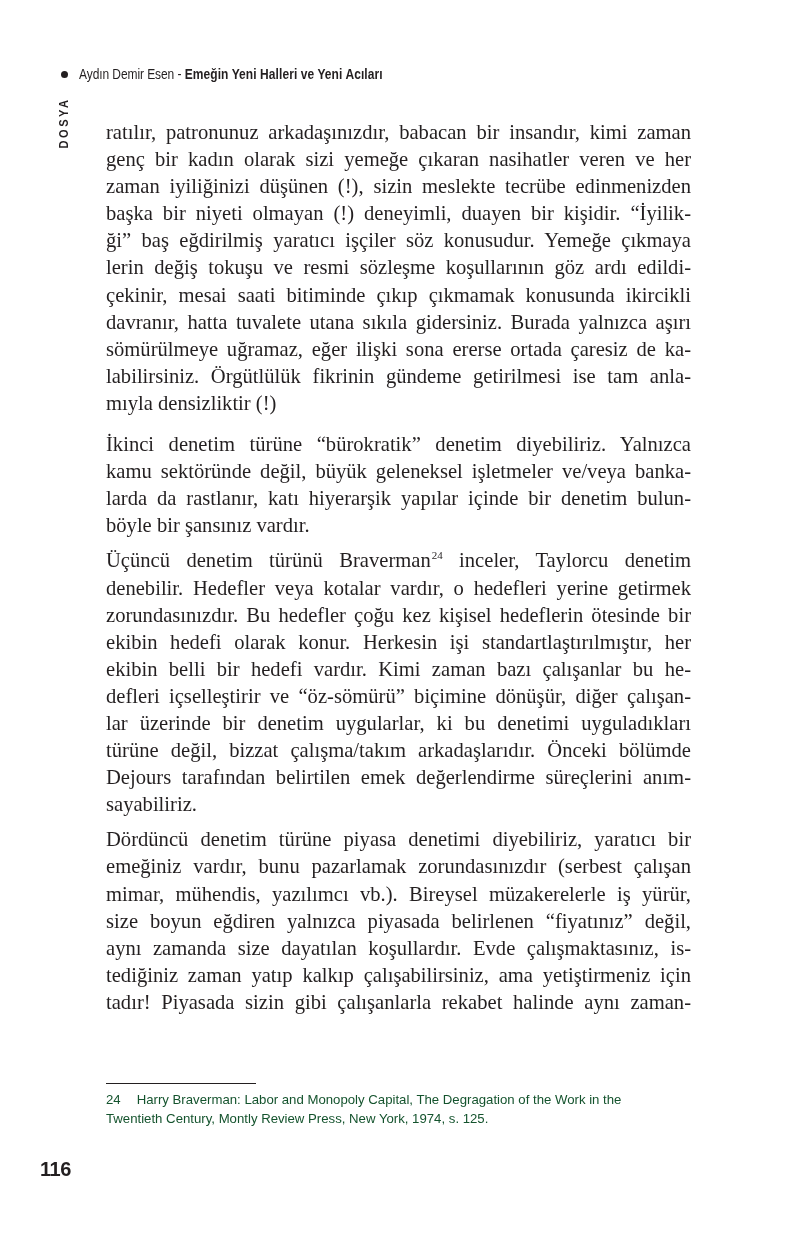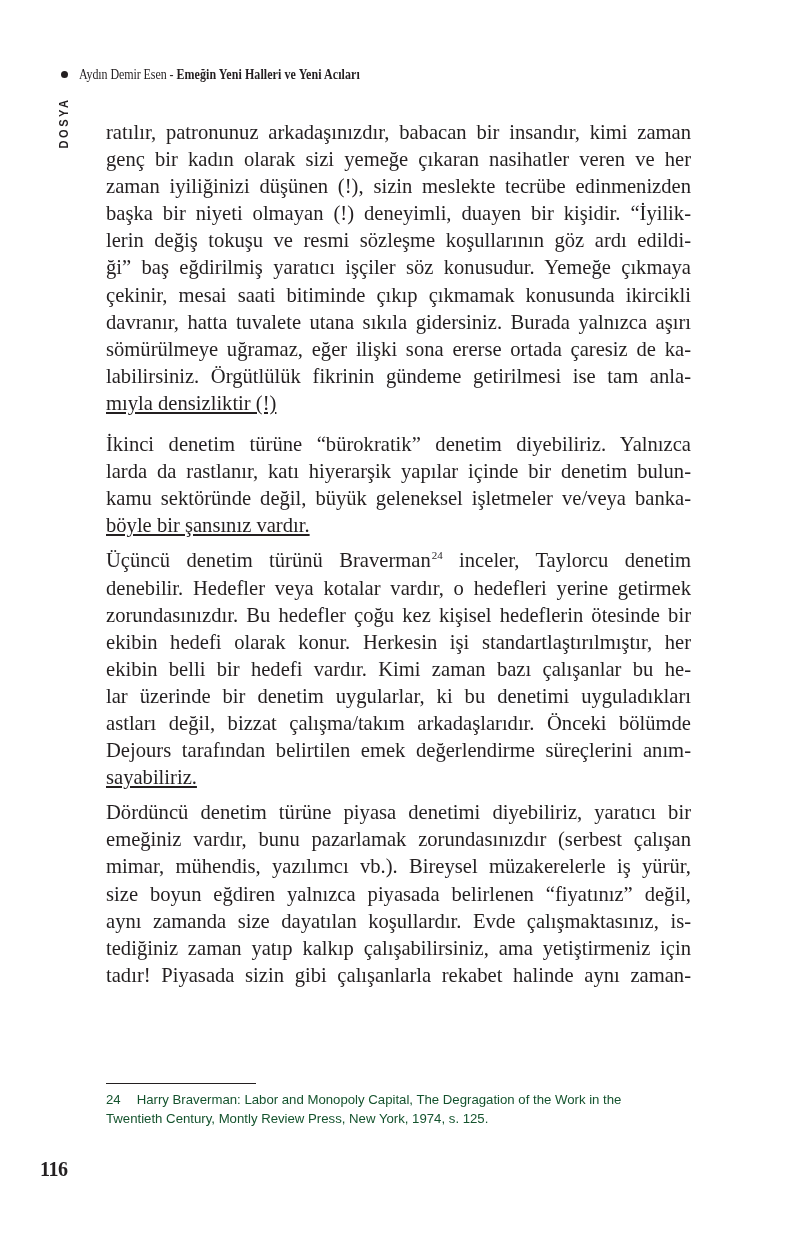--- a/index.html
+++ b/index.html
@@ -13,21 +13,21 @@
     position: relative;
     overflow: hidden;
     color: #231f20;
   }
   .running-header {
     position: absolute;
     left: 58px;
     top: 64px;
     height: 20px;
     white-space: nowrap;
-    font-family: Liberation Serif, serif;
+    font-family: Liberation Sans, sans-serif;
     font-size: 15px;
     line-height: 20px;
     color: #231f20;
   }
   .running-header .bullet {
     display: inline-block;
     width: 7px;
     height: 7px;
     border-radius: 50%;
     background: #231f20;
@@ -80,21 +80,20 @@
     height: 27.1px;
     line-height: 27.1px;
     white-space: nowrap;
     text-align: justify;
     text-align-last: justify;
     overflow: visible;
   }
   .line.last {
     text-align: left;
     text-align-last: left;
-    text-decoration: underline;
   }
   .para-1 { margin-top: 13px; }
   .para-2 { margin-top: 14px !important; }
   sup.fn-ref {
     font-size: 11px;
     line-height: 0;
     vertical-align: 0;
     position: relative;
     top: -8px;
     margin-left: 1px;
@@ -117,21 +116,21 @@
     font-size: 13.2px;
     line-height: 19px;
     color: #14532d;
   }
   .footnote .fn-num { margin-right: 16px; }
 
   .page-number {
     position: absolute;
     left: 40px;
     top: 1156px;
-    font-family: Liberation Serif, serif;
+    font-family: Liberation Sans, sans-serif;
     font-weight: bold;
     font-size: 20px;
     line-height: 26px;
     color: #231f20;
     letter-spacing: -0.5px;
   }
 </style>
 </head>
 <body>
 
@@ -143,44 +142,45 @@
   <span>DOSYA</span>
 </div>
 
 <div class="body-text">
 
   <div class="para para-1">
     <span class="line">ratılır, patronunuz arkadaşınızdır, babacan bir insandır, kimi zaman</span>
     <span class="line">genç bir kadın olarak sizi yemeğe çıkaran nasihatler veren ve her</span>
     <span class="line">zaman iyiliğinizi düşünen (!), sizin meslekte tecrübe edinmenizden</span>
     <span class="line">başka bir niyeti olmayan (!) deneyimli, duayen bir kişidir. “İyilik-</span>
+    <span class="line">ği” baş eğdirilmiş yaratıcı işçiler söz konusudur. Yemeğe çıkmaya</span>
     <span class="line">lerin değiş tokuşu ve resmi sözleşme koşullarının göz ardı edildi-</span>
-    <span class="line">ği” baş eğdirilmiş yaratıcı işçiler söz konusudur. Yemeğe çıkmaya</span>
     <span class="line">çekinir, mesai saati bitiminde çıkıp çıkmamak konusunda ikircikli</span>
     <span class="line">davranır, hatta tuvalete utana sıkıla gidersiniz. Burada yalnızca aşırı</span>
     <span class="line">sömürülmeye uğramaz, eğer ilişki sona ererse ortada çaresiz de ka-</span>
     <span class="line">labilirsiniz. Örgütlülük fikrinin gündeme getirilmesi ise tam anla-</span>
     <span class="line last">mıyla densizliktir (!)</span>
   </div>
 
   <div class="para para-2">
     <span class="line">İkinci denetim türüne “bürokratik” denetim diyebiliriz. Yalnızca</span>
+    <span class="line">kamu sektöründe değil, büyük geleneksel işletmeler ve/veya banka-</span>
     <span class="line">larda da rastlanır, katı hiyerarşik yapılar içinde bir denetim bulun-</span>
-    <span class="line">kamu sektöründe değil, büyük geleneksel işletmeler ve/veya banka-</span>
     <span class="line last">böyle bir şansınız vardır.</span>
   </div>
 
   <div class="para para-3">
     <span class="line"><span>Üçüncü denetim türünü Braverman</span><sup class="fn-ref">24</sup><span> inceler, Taylorcu denetim</span></span>
     <span class="line">denebilir. Hedefler veya kotalar vardır, o hedefleri yerine getirmek</span>
     <span class="line">zorundasınızdır. Bu hedefler çoğu kez kişisel hedeflerin ötesinde bir</span>
     <span class="line">ekibin hedefi olarak konur. Herkesin işi standartlaştırılmıştır, her</span>
     <span class="line">ekibin belli bir hedefi vardır. Kimi zaman bazı çalışanlar bu he-</span>
+    <span class="line">defleri içselleştirir ve “öz-sömürü” biçimine dönüşür, diğer çalışan-</span>
     <span class="line">lar üzerinde bir denetim uygularlar, ki bu denetimi uyguladıkları</span>
-    <span class="line">astları değil, bizzat çalışma/takım arkadaşlarıdır. Önceki bölümde</span>
+    <span class="line">türüne değil, bizzat çalışma/takım arkadaşlarıdır. Önceki bölümde</span>
     <span class="line">Dejours tarafından belirtilen emek değerlendirme süreçlerini anım-</span>
     <span class="line last">sayabiliriz.</span>
   </div>
 
   <div class="para para-4">
     <span class="line">Dördüncü denetim türüne piyasa denetimi diyebiliriz, yaratıcı bir</span>
     <span class="line">emeğiniz vardır, bunu pazarlamak zorundasınızdır (serbest çalışan</span>
     <span class="line">mimar, mühendis, yazılımcı vb.). Bireysel müzakerelerle iş yürür,</span>
     <span class="line">size boyun eğdiren yalnızca piyasada belirlenen “fiyatınız” değil,</span>
     <span class="line">aynı zamanda size dayatılan koşullardır. Evde çalışmaktasınız, is-</span>

